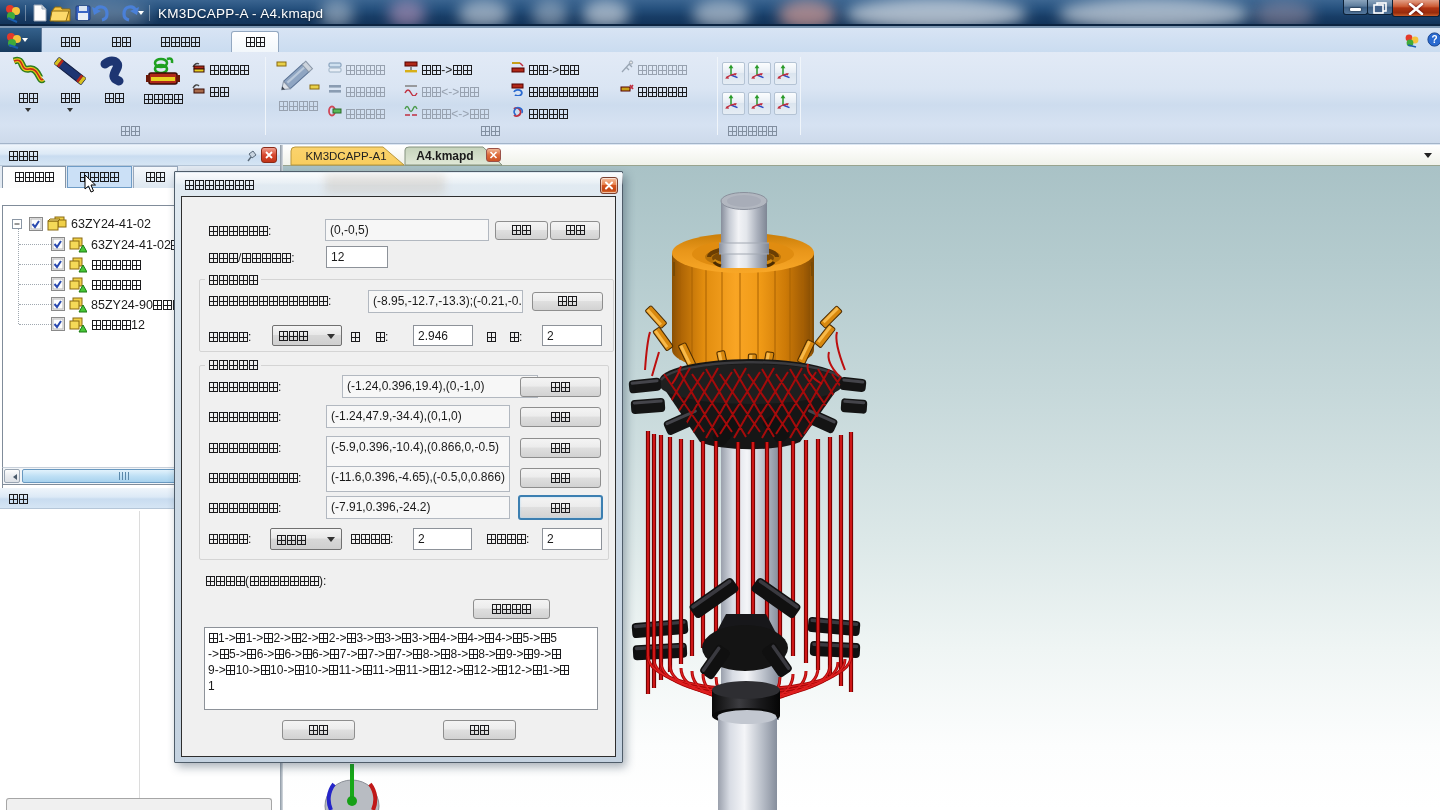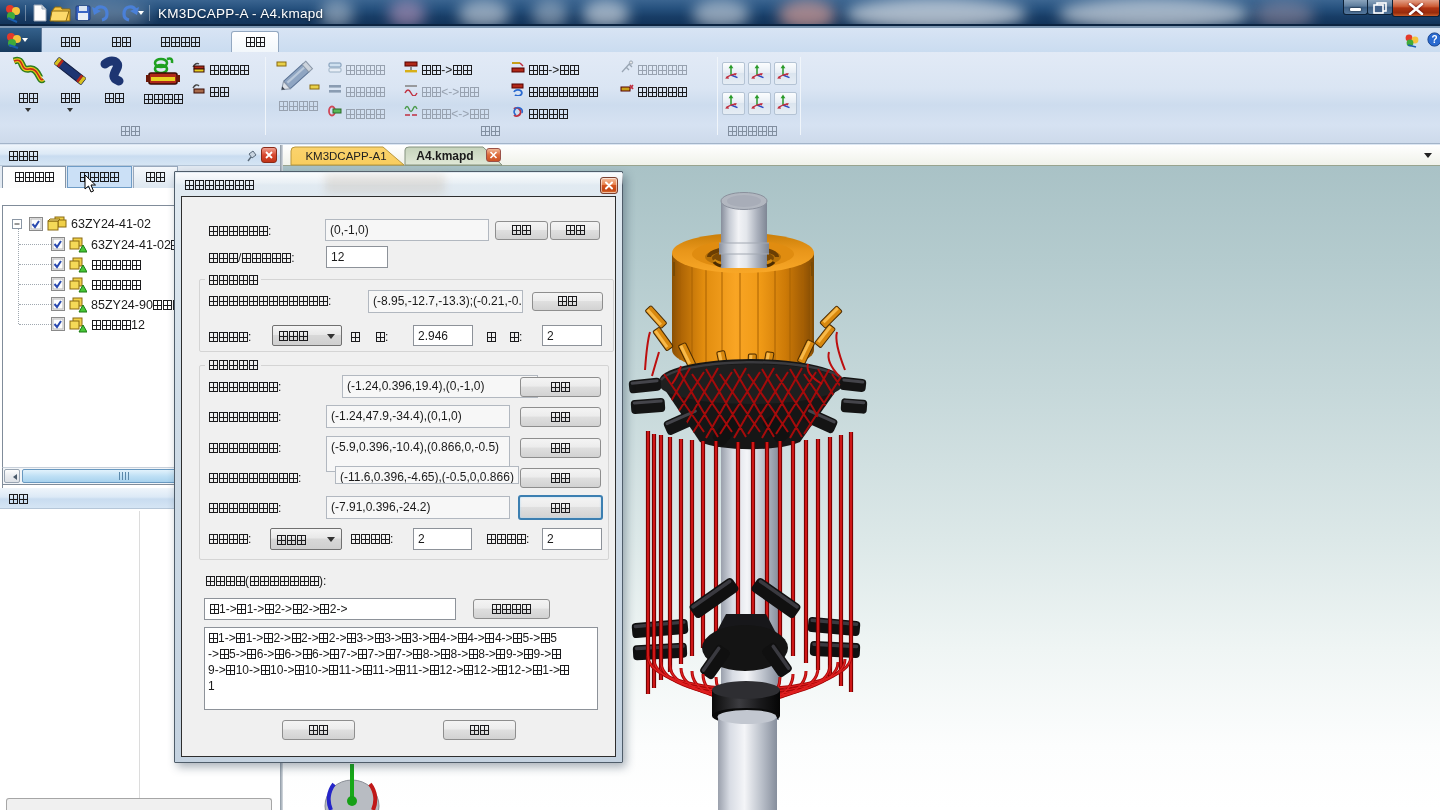--- a/index.html
+++ b/index.html
@@ -664,21 +664,21 @@
 <div class="ab" id="dlg">
       <div class="ab" style="left:1px;top:1px;width:447px;height:22px;background:linear-gradient(180deg,rgba(255,255,255,.85),rgba(255,255,255,.25) 45%,rgba(255,255,255,0) 55%);border-radius:1px"></div>
       <div class="ab" style="left:150px;top:2px;width:120px;height:20px;background:rgba(190,170,150,.25);filter:blur(4px)"></div>
       <div class="ab" style="left:9px;top:6px"><i></i><i></i><i></i><i></i><i></i><i></i><i></i></div>
       <div class="ab" style="left:425px;top:5px;width:18px;height:17px;background:linear-gradient(180deg,#f4c0a0 0%,#e8824e 45%,#d4531e 50%,#c24614 80%,#e07838 100%);border:1px solid #7a4030;border-radius:3px;box-shadow:inset 0 0 0 1px rgba(255,255,255,.55)">
     <svg width="16" height="15" viewBox="0 0 16 15">
           <path d="M5 4.5 l6 6 m0 -6 l-6 6" stroke="#fff" stroke-width="2" stroke-linecap="round"></path>
         </svg></div>
       <div class="ab" id="dlgc">
         <div class="lbl" style="left:26px;top:27px;"><i></i><i></i><i></i><i></i><i></i><i></i>:</div>
-        <div class="fld" style="left:143px;top:22px;width:164px;height:22px">(0,-1,0)</div>
+        <div class="fld" style="left:143px;top:22px;width:164px;height:22px">(0,-0,5)</div>
         <div class="btn" style="left:313px;top:24px;width:53px;height:19px;line-height:17px"><i></i><i></i></div>
         <div class="btn" style="left:368px;top:24px;width:50px;height:19px;line-height:17px"><i></i><i></i></div>
         <div class="lbl" style="left:26px;top:54px;"><i></i><i></i><i></i>/<i></i><i></i><i></i><i></i><i></i>:</div>
         <div class="fldw" style="left:144px;top:49px;width:62px;height:22px">12</div>
         <div class="gbox" style="left:17px;top:82px;width:415px;height:73px"></div>
         <div class="glb" style="left:23px;top:76px"><i></i><i></i><i></i><i></i><i></i></div>
         <div class="lbl" style="left:26px;top:97px;"><i></i><i></i><i></i><i></i><i></i><i></i><i></i><i></i><i></i><i></i><i></i><i></i>:</div>
         <div class="fld" style="left:186px;top:93px;width:155px;height:23px">(-8.95,-12.7,-13.3);(-0.21,-0.9</div>
         <div class="btn" style="left:350px;top:95px;width:71px;height:19px;line-height:17px"><i></i><i></i></div>
         <div class="lbl" style="left:26px;top:133px;"><i></i><i></i><i></i><i></i>:</div>
@@ -692,31 +692,30 @@
         <div class="lbl" style="left:26px;top:183px;"><i></i><i></i><i></i><i></i><i></i><i></i><i></i>:</div>
         <div class="fld" style="left:160px;top:178px;width:196px;height:23px">(-1.24,0.396,19.4),(0,-1,0)</div>
         <div class="btn" style="left:338px;top:180px;width:81px;height:20px;line-height:18px"><i></i><i></i></div>
         <div class="lbl" style="left:26px;top:213px;"><i></i><i></i><i></i><i></i><i></i><i></i><i></i>:</div>
         <div class="fld" style="left:144px;top:208px;width:184px;height:23px">(-1.24,47.9,-34.4),(0,1,0)</div>
         <div class="btn" style="left:338px;top:210px;width:81px;height:20px;line-height:18px"><i></i><i></i></div>
         <div class="lbl" style="left:26px;top:244px;"><i></i><i></i><i></i><i></i><i></i><i></i><i></i>:</div>
         <div class="fld" style="left:144px;top:239px;width:184px;height:36px">(-5.9,0.396,-10.4),(0.866,0,-0.5)</div>
         <div class="btn" style="left:338px;top:241px;width:81px;height:20px;line-height:18px"><i></i><i></i></div>
         <div class="lbl" style="left:26px;top:274px;"><i></i><i></i><i></i><i></i><i></i><i></i><i></i><i></i><i></i>:</div>
-        <div class="fld" style="left:153px;top:269px;width:184px;height:18px">(-11.6,0.396,-4.65),(-0.5,0,0.866)</div>
+        <div class="fld" style="left:144px;top:269px;width:184px;height:26px">(-11.6,0.396,-4.65),(-0.5,0,0.866)</div>
         <div class="btn" style="left:338px;top:271px;width:81px;height:20px;line-height:18px"><i></i><i></i></div>
         <div class="lbl" style="left:26px;top:304px;"><i></i><i></i><i></i><i></i><i></i><i></i><i></i>:</div>
         <div class="fld" style="left:144px;top:299px;width:184px;height:23px">(-7.91,0.396,-24.2)</div>
         <div class="btn" style="left:336px;top:298px;width:85px;height:25px;line-height:23px;border:2px solid #3c7fb1;box-shadow:inset 0 0 2px #a8d8f8"><i></i><i></i></div>
         <div class="lbl" style="left:26px;top:335px;"><i></i><i></i><i></i><i></i>:</div>
         <div class="cmb" style="left:88px;top:331px;width:72px;height:22px;padding:4px 0 0 5px"><i></i><i></i><i></i></div>
         <div class="lbl" style="left:168px;top:335px;"><i></i><i></i><i></i><i></i>:</div>
         <div class="fldw" style="left:231px;top:331px;width:59px;height:22px">2</div>
         <div class="lbl" style="left:304px;top:335px;"><i></i><i></i><i></i><i></i>:</div>
         <div class="fldw" style="left:360px;top:331px;width:60px;height:22px">2</div>
         <div class="lbl" style="left:23px;top:377px;"><i></i><i></i><i></i><i></i>(<i></i><i></i><i></i><i></i><i></i><i></i><i></i>):</div>
-        <div class="fldw" style="left:22px;top:401px;width:252px;height:22px"><i></i>1-&gt;<i></i>1-&gt;<i></i>2-&gt;<i></i>2-&gt;<i></i>2-&gt;</div>
         <div class="btn" style="left:291px;top:402px;width:77px;height:20px;line-height:18px"><i></i><i></i><i></i><i></i></div>
         <div class="fldw" style="left:22px;top:430px;width:394px;height:83px;white-space:normal;line-height:16px;padding:2px 3px"><i></i>1-&gt;<i></i>1-&gt;<i></i>2-&gt;<i></i>2-&gt;<i></i>2-&gt;<i></i>3-&gt;<i></i>3-&gt;<i></i>3-&gt;<i></i>4-&gt;<i></i>4-&gt;<i></i>4-&gt;<i></i>5-&gt;<i></i>5<br>-&gt;<i></i>5-&gt;<i></i>6-&gt;<i></i>6-&gt;<i></i>6-&gt;<i></i>7-&gt;<i></i>7-&gt;<i></i>7-&gt;<i></i>8-&gt;<i></i>8-&gt;<i></i>8-&gt;<i></i>9-&gt;<i></i>9-&gt;<i></i><br>9-&gt;<i></i>10-&gt;<i></i>10-&gt;<i></i>10-&gt;<i></i>11-&gt;<i></i>11-&gt;<i></i>11-&gt;<i></i>12-&gt;<i></i>12-&gt;<i></i>12-&gt;<i></i>1-&gt;<i></i><br>1</div>
         <div class="btn" style="left:100px;top:523px;width:73px;height:20px;line-height:18px"><i></i><i></i></div>
         <div class="btn" style="left:261px;top:523px;width:73px;height:20px;line-height:18px"><i></i><i></i></div>
       </div>
     </div>
 </div>
 </body></html>

